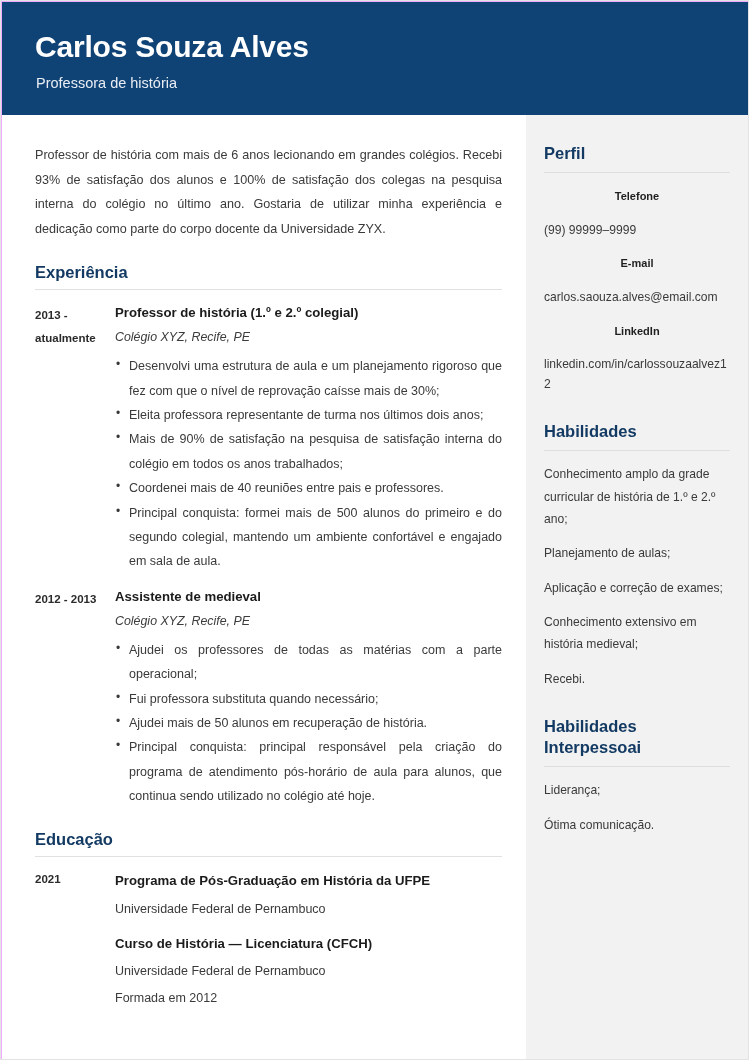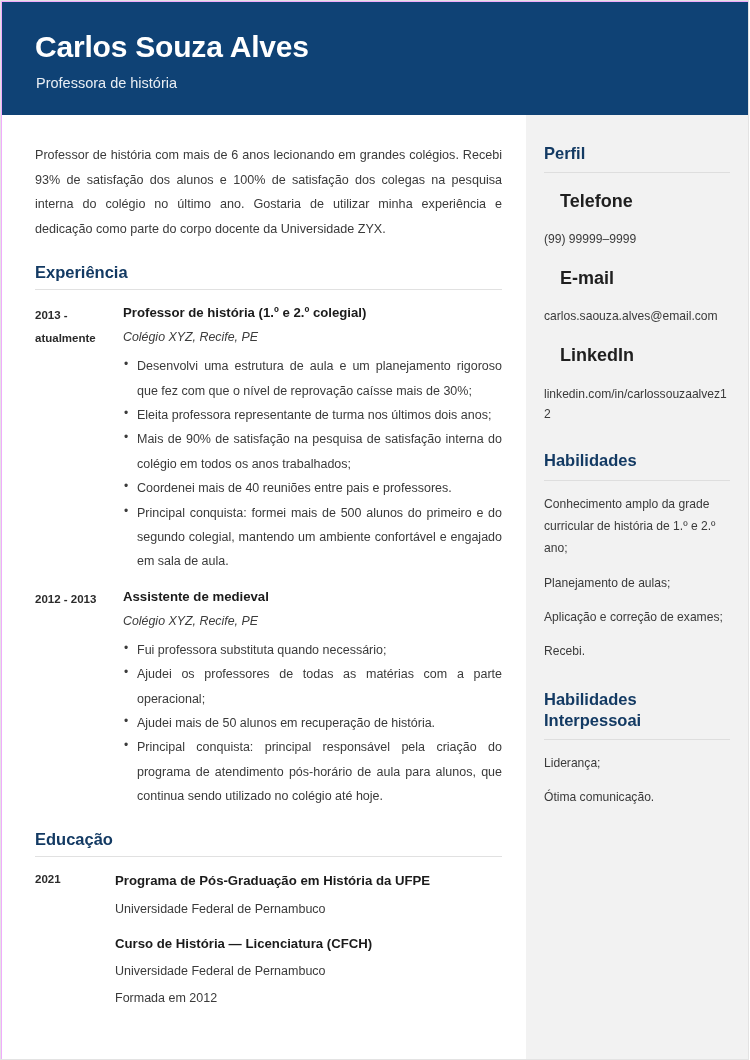--- a/index.html
+++ b/index.html
@@ -84,21 +84,20 @@
     font-weight: bold;
     color: #133a63;
     margin: 22px 0 0 0;
     padding: 0 0 7px 0;
     border-bottom: 1px solid #e1e1e1;
   }
 
   .entry {
     display: flex;
     margin-top: 13px;
-    gap: 8px;
   }
   .entry .dates {
     width: 80px;
     min-width: 80px;
     font-size: 11.5px;
     font-weight: bold;
     color: #2b2b2b;
     line-height: 1.95;
     padding-top: 1px;
   }
@@ -176,25 +175,26 @@
     color: #133a63;
     line-height: 1.28;
     margin: 0;
     padding: 0 0 8px 0;
     border-bottom: 1px solid #dedede;
   }
   .aside-block + .aside-block { margin-top: 26px; }
 
   .contact-item { margin-top: 12px; }
   .contact-label {
-    font-size: 18px;
+    font-size: 11px;
     font-weight: bold;
     color: #1f1f1f;
     line-height: 1.4;
     margin: 16px;
+    text-align: center;
   }
   .contact-value {
     font-size: 12.1px;
     color: #3a3a3a;
     line-height: 1.65;
     margin: 6px 0 0 0;
     word-break: break-all;
   }
 
   .skill-list {
@@ -241,22 +241,22 @@
           </ul>
         </div>
       </div>
 
       <div class="entry">
         <div class="dates">2012 - 2013</div>
         <div class="content">
           <div class="role">Assistente de medieval</div>
           <div class="org">Colégio XYZ, Recife, PE</div>
           <ul class="bullets">
+            <li>Ajudei os professores de todas as matérias com a parte operacional;</li>
             <li>Fui professora substituta quando necessário;</li>
-            <li>Ajudei os professores de todas as matérias com a parte operacional;</li>
             <li>Ajudei mais de 50 alunos em recuperação de história.</li>
             <li>Principal conquista: principal responsável pela criação do programa de atendimento pós-horário de aula para alunos, que continua sendo utilizado no colégio até hoje.</li>
           </ul>
         </div>
       </div>
 
       <h2 class="section-title">Educação</h2>
 
       <div class="edu-entry">
         <div class="dates">2021</div>
@@ -295,20 +295,21 @@
           <div class="contact-value">linkedin.com/in/carlossouzaalvez12</div>
         </div>
       </div>
 
       <div class="aside-block">
         <h2 class="aside-title">Habilidades</h2>
         <ul class="skill-list">
           <li>Conhecimento amplo da grade curricular de história de 1.º e 2.º ano;</li>
           <li>Planejamento de aulas;</li>
           <li>Aplicação e correção de exames;</li>
+          <li>Conhecimento extensivo em história medieval;</li>
           <li>Recebi.</li>
         </ul>
       </div>
 
       <div class="aside-block">
         <h2 class="aside-title">Habilidades Interpessoai</h2>
         <ul class="skill-list">
           <li>Liderança;</li>
           <li>Ótima comunicação.</li>
         </ul>

